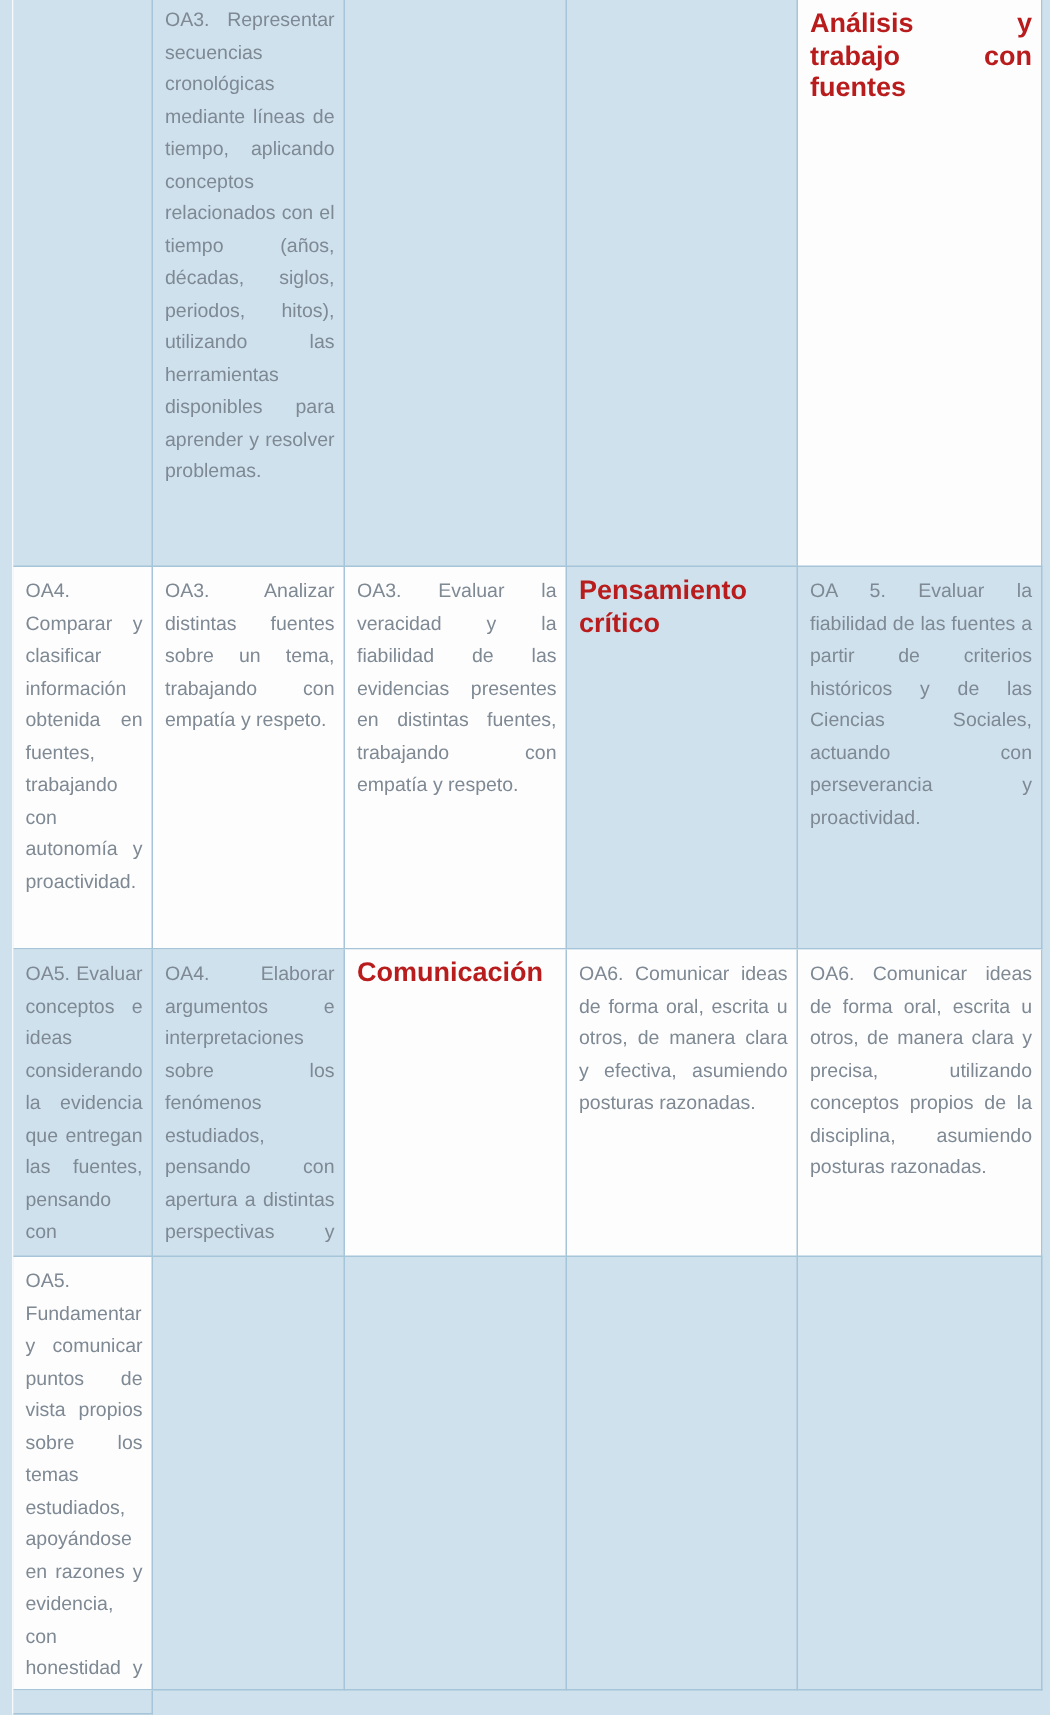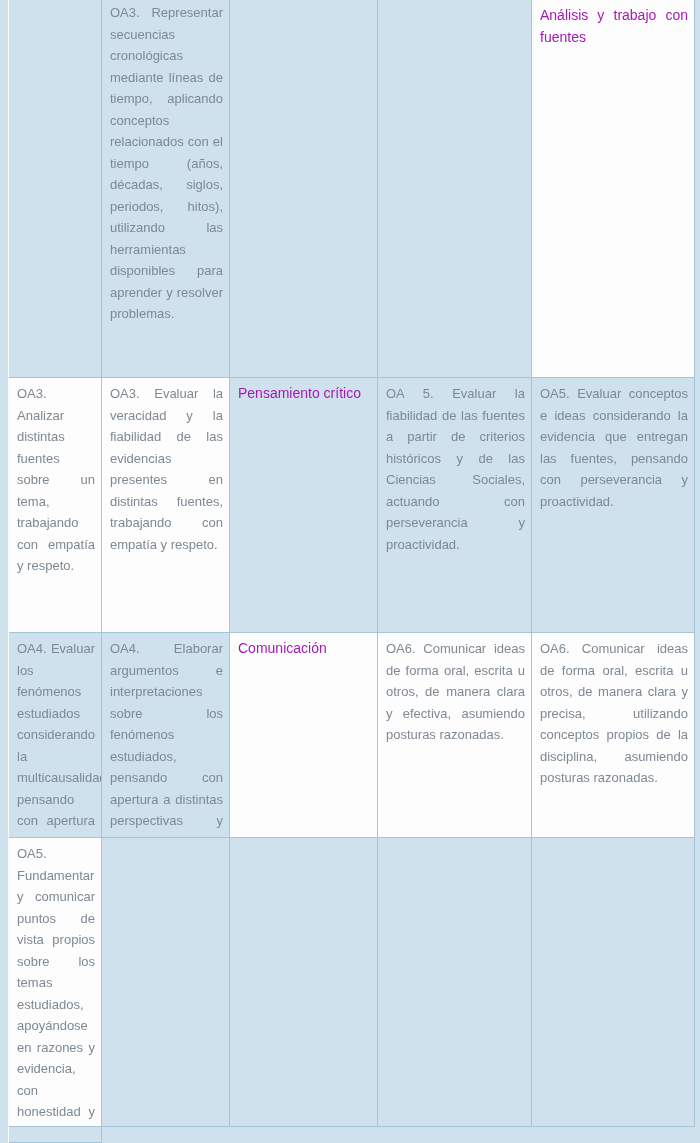--- a/index.html
+++ b/index.html
@@ -31,45 +31,45 @@
     padding: 5px 6px 2px 8px;
     font-size: 13px;
     line-height: 21.5px;
     color: #7e8994;
     text-align: justify;
     text-justify: inter-word;
   }
   .row-blue  { background: #cfe1ed; }
   .row-white { background: #fdfdfd; }
   .label-cell {
-    color: #a21caf;
-    font-weight: 400;
-    font-size: 14px;
+    color: #b91c1c;
+    font-weight: 700;
+    font-size: 18px;
   }
   .first-row { padding-top: 2px; }
   .spacer-row { padding: 0; }
 </style>
 </head>
 <body>
 
 <div class="table-wrap">
 
   <div class="cell row-blue label-cell first-row"></div>
   <div class="cell row-blue first-row">OA3. Representar secuencias cronológicas mediante líneas de tiempo, aplicando conceptos relacionados con el tiempo (años, décadas, siglos, periodos, hitos), utilizando las herramientas disponibles para aprender y resolver problemas.</div>
   <div class="cell row-blue first-row"></div>
   <div class="cell row-blue first-row"></div>
 
   <div class="cell row-white label-cell">Análisis y trabajo con fuentes</div>
+  <div class="cell row-white">OA4. Comparar y clasificar información obtenida en fuentes, trabajando con autonomía y proactividad.</div>
   <div class="cell row-white">OA3. Analizar distintas fuentes sobre un tema, trabajando con empatía y respeto.</div>
   <div class="cell row-white">OA3. Evaluar la veracidad y la fiabilidad de las evidencias presentes en distintas fuentes, trabajando con empatía y respeto.</div>
 
   <div class="cell row-blue label-cell">Pensamiento crítico</div>
   <div class="cell row-blue">OA 5. Evaluar la fiabilidad de las fuentes a partir de criterios históricos y de las Ciencias Sociales, actuando con perseverancia y proactividad.</div>
   <div class="cell row-blue">OA5. Evaluar conceptos e ideas considerando la evidencia que entregan las fuentes, pensando con perseverancia y proactividad.</div>
-  <div class="cell row-blue">OA4. Evaluar los fenómenos estudiados considerando la multicausalidad, pensando con apertura a distintas perspectivas y contextos.</div>
   <div class="cell row-blue">OA4. Elaborar argumentos e interpretaciones sobre los fenómenos estudiados, pensando con apertura a distintas perspectivas y contextos.</div>
 
   <div class="cell row-white label-cell">Comunicación</div>
   <div class="cell row-white">OA6. Comunicar ideas de forma oral, escrita u otros, de manera clara y efectiva, asumiendo posturas razonadas.</div>
   <div class="cell row-white">OA6. Comunicar ideas de forma oral, escrita u otros, de manera clara y precisa, utilizando conceptos propios de la disciplina, asumiendo posturas razonadas.</div>
   <div class="cell row-white">OA5. Fundamentar y comunicar puntos de vista propios sobre los temas estudiados, apoyándose en razones y evidencia, con honestidad y responsabilidad por las propias acciones y decisiones.</div>
 
   <div class="cell row-blue spacer-row"></div>
   <div class="cell row-blue spacer-row"></div>
   <div class="cell row-blue spacer-row"></div>

